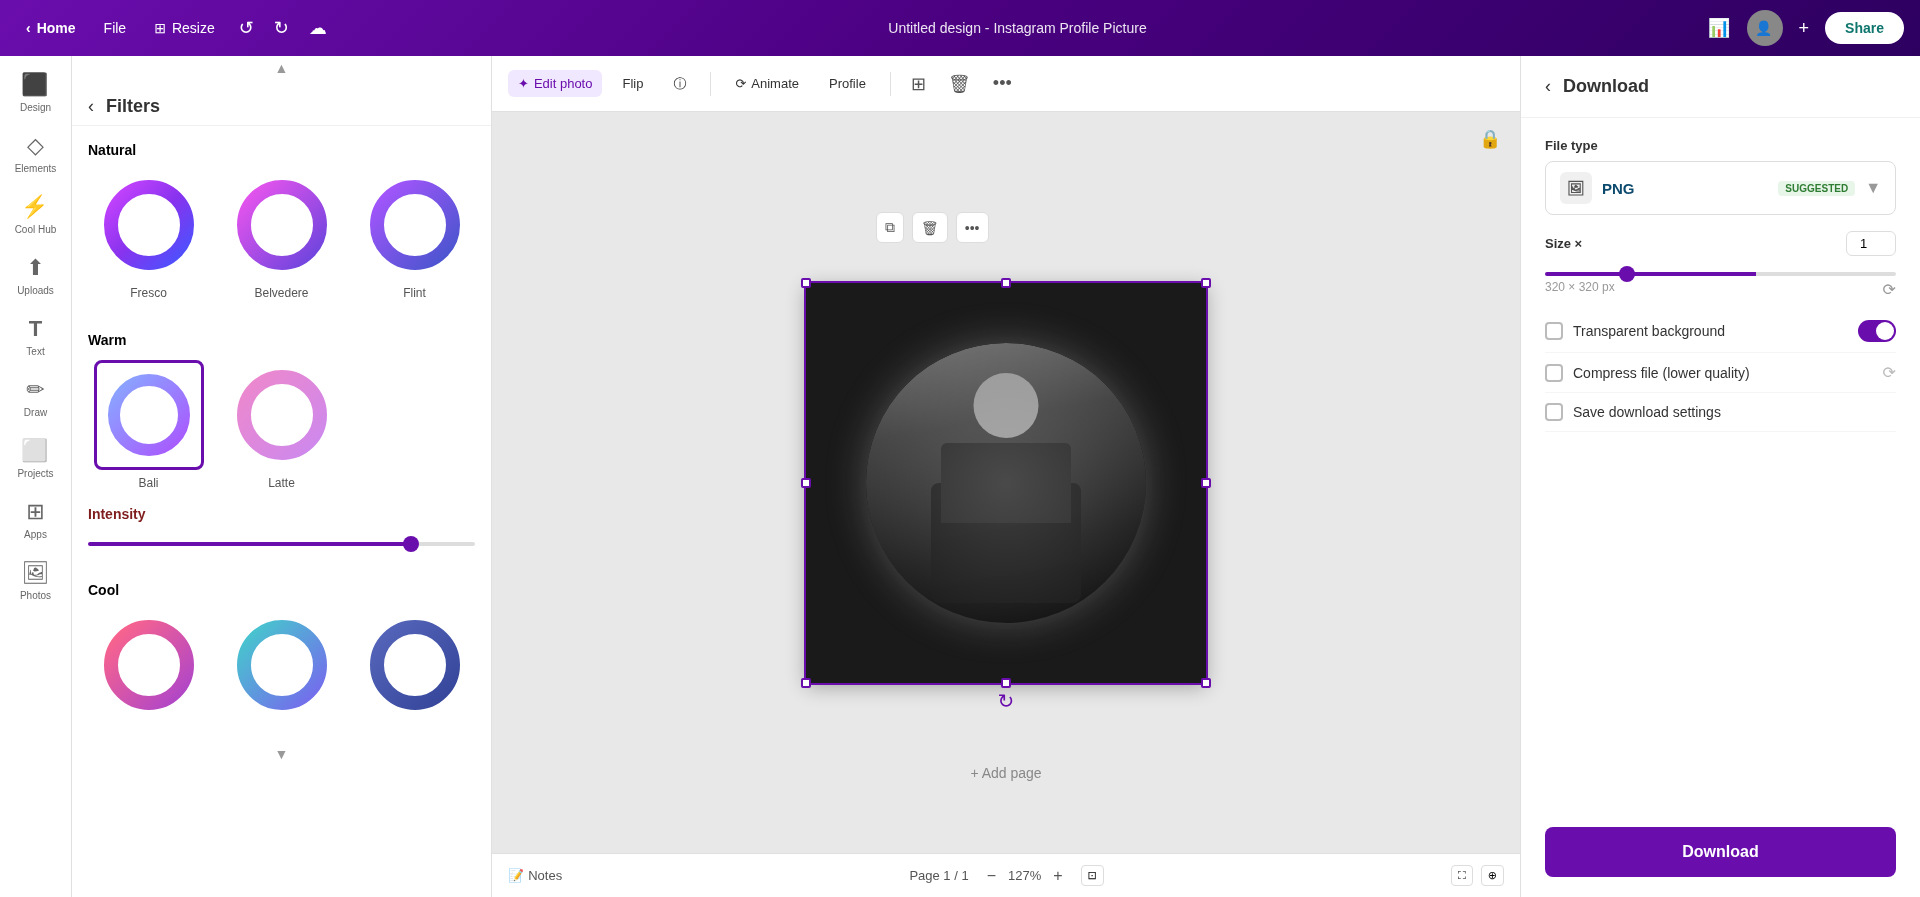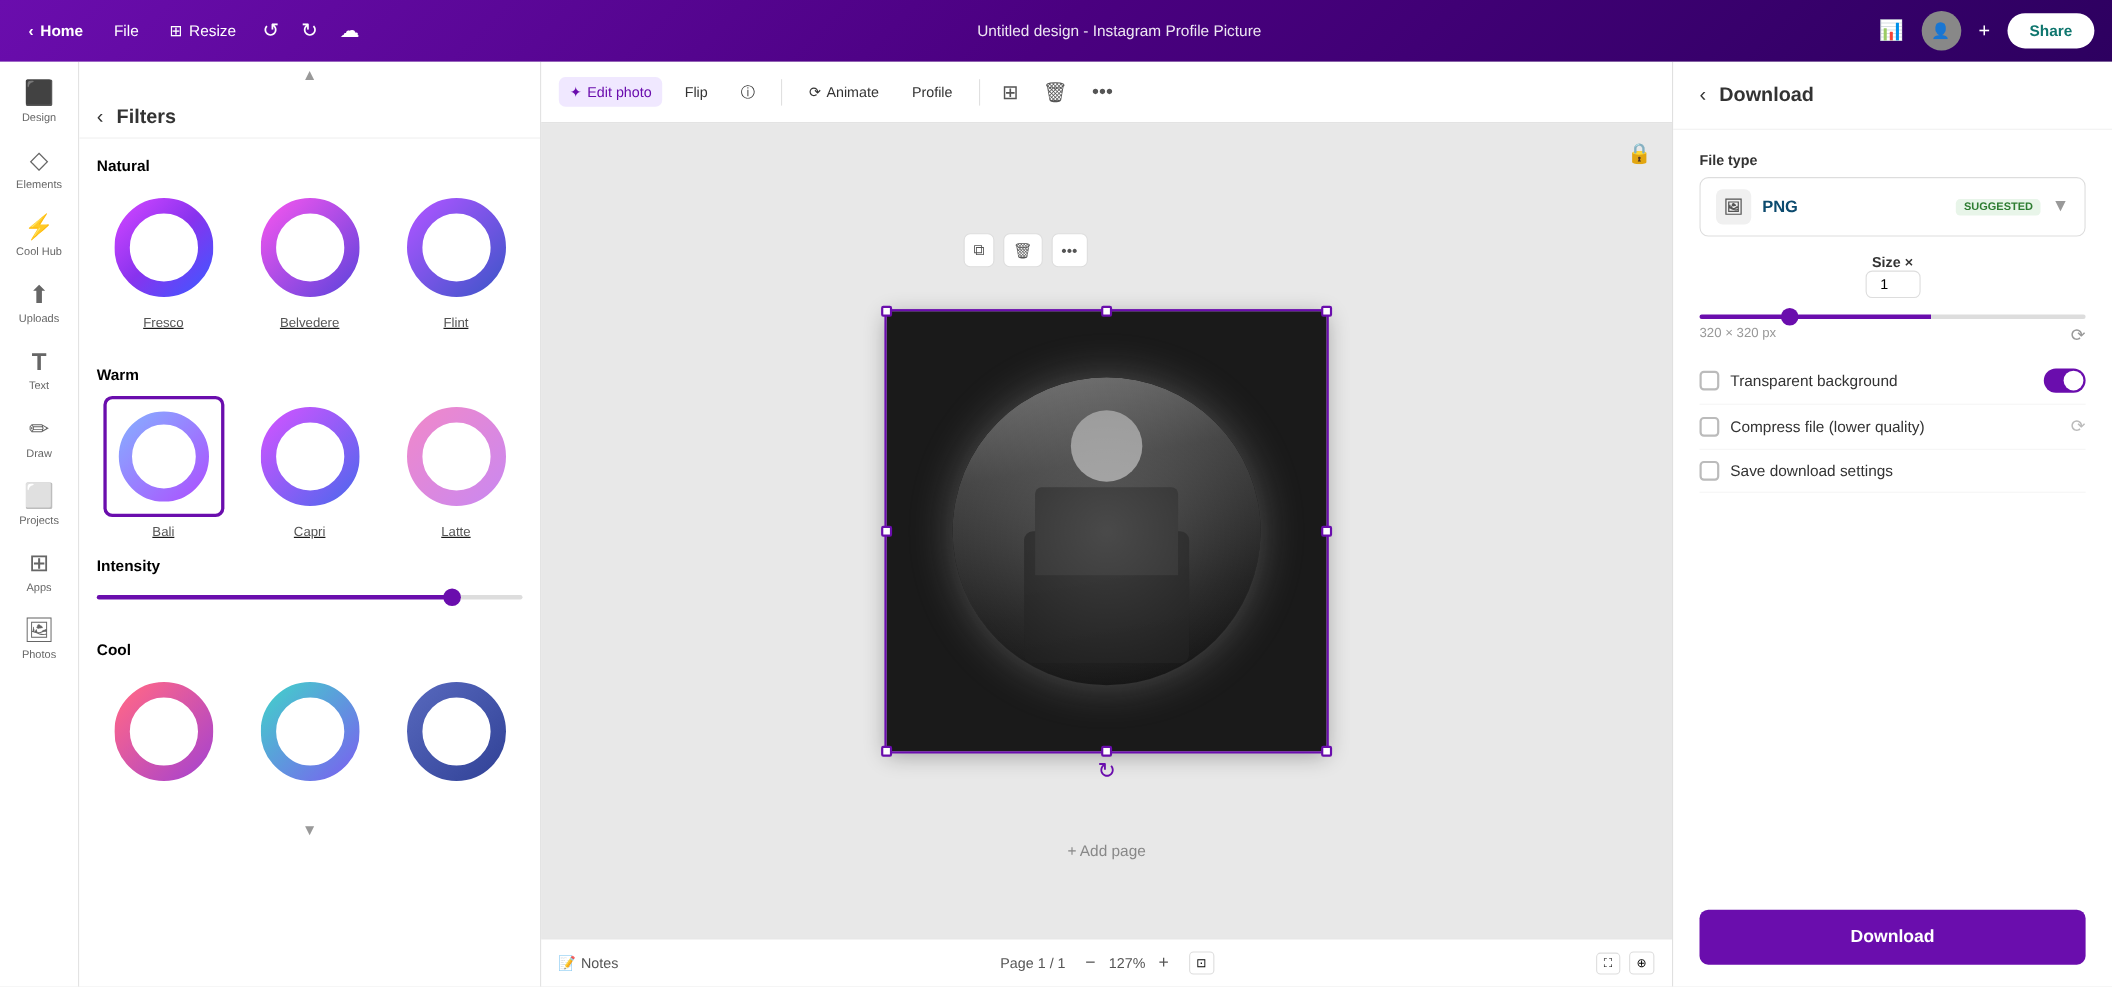--- a/index.html
+++ b/index.html
@@ -138,21 +138,20 @@
     .filter-section-title {
       font-size: 14px;
       font-weight: 600;
       color: #000000;
       margin-bottom: 12px;
     }
     .filter-grid {
       display: grid;
       grid-template-columns: repeat(3, 1fr);
       gap: 12px;
-      text-decoration: underline;
     }
     .filter-item {
       display: flex;
       flex-direction: column;
       align-items: center;
       gap: 6px;
       cursor: pointer;
     }
     .filter-thumb {
       width: 110px;
@@ -163,21 +162,21 @@
       justify-content: center;
       overflow: hidden;
     }
     .filter-thumb.selected {
       border: 3px solid #6a0dad;
     }
     .filter-thumb svg { width: 90px; height: 90px; }
     .filter-name { font-size: 12px; color: #555; }
 
     .intensity-section { padding: 0 16px 16px; }
-    .intensity-label { font-size: 14px; font-weight: 600; color: #000000; margin-bottom: 10px; }
+    .intensity-label { font-size: 14px; font-weight: 600; color: #7f1d1d; margin-bottom: 10px; }
     .intensity-slider {
       width: 100%;
       -webkit-appearance: none;
       height: 4px;
       border-radius: 2px;
       background: linear-gradient(to right, #6a0dad 85%, #ddd 85%);
       outline: none;
     }
     .intensity-slider::-webkit-slider-thumb {
       -webkit-appearance: none;
@@ -428,21 +427,20 @@
       border-radius: 4px;
       text-transform: uppercase;
     }
     .chevron-down { font-size: 16px; color: #999; }
     
     .size-row {
       display: flex;
       align-items: center;
       justify-content: space-between;
       margin-bottom: 6px;
-      flex-direction: column;
     }
     .size-label { font-size: 13px; font-weight: 600; color: #333; }
     .size-value-input {
       width: 50px;
       border: 1px solid #ddd;
       border-radius: 6px;
       padding: 4px 8px;
       font-size: 13px;
       text-align: center;
     }
@@ -705,34 +703,20 @@
                 <linearGradient id="bali" x1="0%" y1="0%" x2="100%" y2="100%">
                   <stop offset="0%" style="stop-color:#88aaff"></stop>
                   <stop offset="100%" style="stop-color:#aa55ff"></stop>
                 </linearGradient>
               </defs>
             </svg>
           </div>
           <span class="filter-name">Bali</span>
         </div>
 
-        <div class="filter-item">
-          <div class="filter-thumb">
-            <svg viewBox="0 0 90 90" xmlns="http://www.w3.org/2000/svg">
-              <circle cx="45" cy="45" r="38" fill="none" stroke="url(#capri)" stroke-width="14"></circle>
-              <defs>
-                <linearGradient id="capri" x1="0%" y1="0%" x2="100%" y2="100%">
-                  <stop offset="0%" style="stop-color:#cc55ff"></stop>
-                  <stop offset="100%" style="stop-color:#5566ee"></stop>
-                </linearGradient>
-              </defs>
-            </svg>
-          </div>
-          <span class="filter-name">Capri</span>
-        </div>
 
         <div class="filter-item">
           <div class="filter-thumb">
             <svg viewBox="0 0 90 90" xmlns="http://www.w3.org/2000/svg">
               <circle cx="45" cy="45" r="38" fill="none" stroke="url(#latte)" stroke-width="14"></circle>
               <defs>
                 <linearGradient id="latte" x1="0%" y1="0%" x2="100%" y2="100%">
                   <stop offset="0%" style="stop-color:#ee88cc"></stop>
                   <stop offset="100%" style="stop-color:#cc88ee"></stop>
                 </linearGradient>

